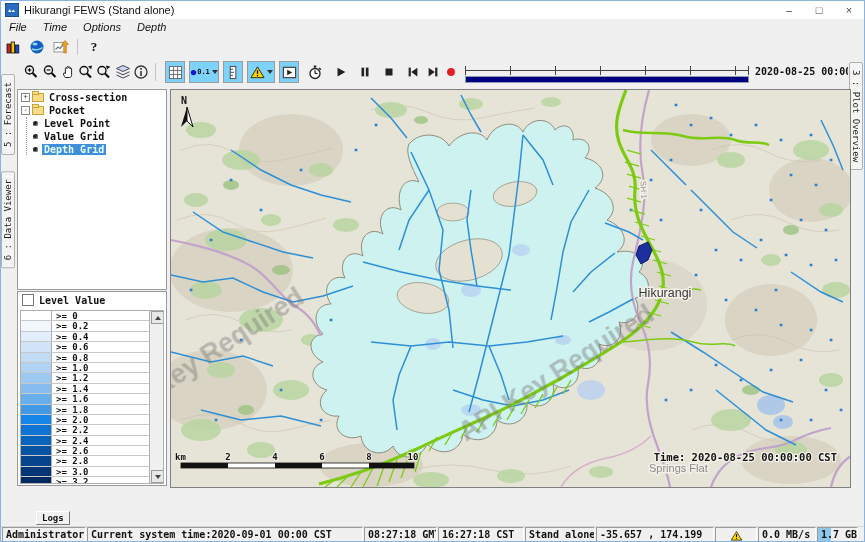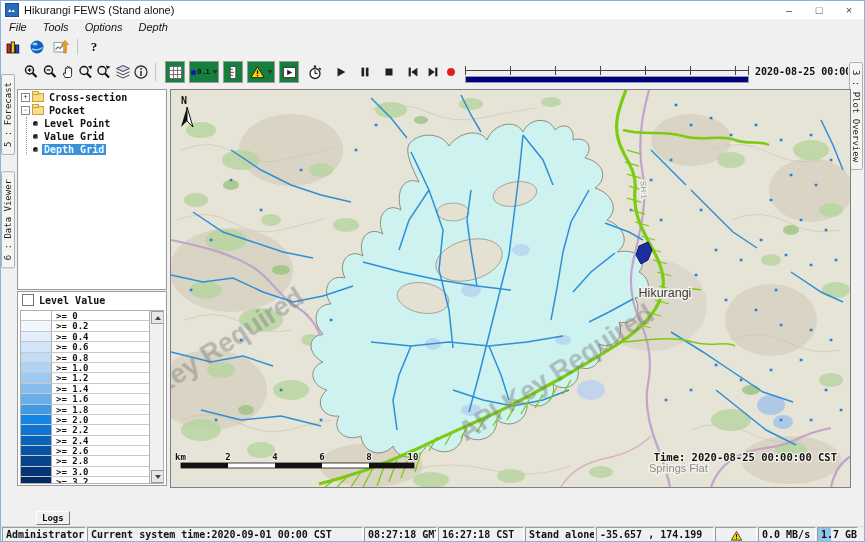--- a/index.html
+++ b/index.html
@@ -23,21 +23,21 @@
   
   .tb1{position:absolute;left:0;top:34px;width:100%;height:23px;background:#f0f0f0;
        border-bottom:1px solid #d0d0d0;display:flex;align-items:center;}
   .tb1 .tbtn{width:24px;height:20px;display:flex;align-items:center;justify-content:center;}
   .sep{width:1px;height:16px;background:#c4c4c4;margin:0 4px;}
   .help-q{font:bold 13px "Liberation Serif",serif;color:#111;}
   
   .maptb{position:absolute;left:14px;top:57px;width:834px;height:30px;background:#f0f0f0;}
   .mbtn{position:absolute;top:3px;width:20px;height:22px;display:flex;align-items:center;
         justify-content:center;}
-  .mbtn.boxed{border:1px solid #9a9a9a;background:#15803d;box-sizing:border-box;}
+  .mbtn.boxed{border:1px solid #9a9a9a;background:#7dd3fc;box-sizing:border-box;}
   .dd{width:0;height:0;border-left:3px solid transparent;border-right:3px solid transparent;
       border-top:4px solid #333;margin-left:2px;}
   .dotlbl{font:bold 7px "DejaVu Sans Mono",monospace;color:#111;}
   .vsep{position:absolute;top:5px;width:1px;height:18px;background:#c4c4c4;}
   .timeline{position:absolute;left:414px;top:5px;width:318px;height:20px;}
   .tl-rail{position:absolute;left:0;right:0;top:3px;height:9px;border-left:1px solid #444;
            border-right:1px solid #444;
            background:
              linear-gradient(#444,#444) left center/100% 1px no-repeat,
              repeating-linear-gradient(to right,transparent 0 44px,#444 44px 45px);}
@@ -125,21 +125,21 @@
     <div class="title-text">Hikurangi FEWS  (Stand alone)</div>
     <div class="win-controls">
       <div class="win-btn">–</div>
       <div class="win-btn">□</div>
       <div class="win-btn">×</div>
     </div>
   </div>
 
   <div class="menubar">
     <span class="menu-item">File</span>
-    <span class="menu-item">Tools</span>
+    <span class="menu-item">Time</span>
     <span class="menu-item">Options</span>
     <span class="menu-item">Depth</span>
   </div>
 
   <div class="tb1">
     <div class="tbtn">
       <svg width="16" height="16" viewBox="0 0 16 16">
         <rect x="2" y="5" width="3.4" height="9" fill="#cc2222" stroke="#111" stroke-width="0.8"></rect>
         <rect x="6.2" y="3" width="3.4" height="11" fill="#eecc00" stroke="#111" stroke-width="0.8"></rect>
         <rect x="10.4" y="6" width="3.4" height="8" fill="#2244cc" stroke="#111" stroke-width="0.8"></rect>

